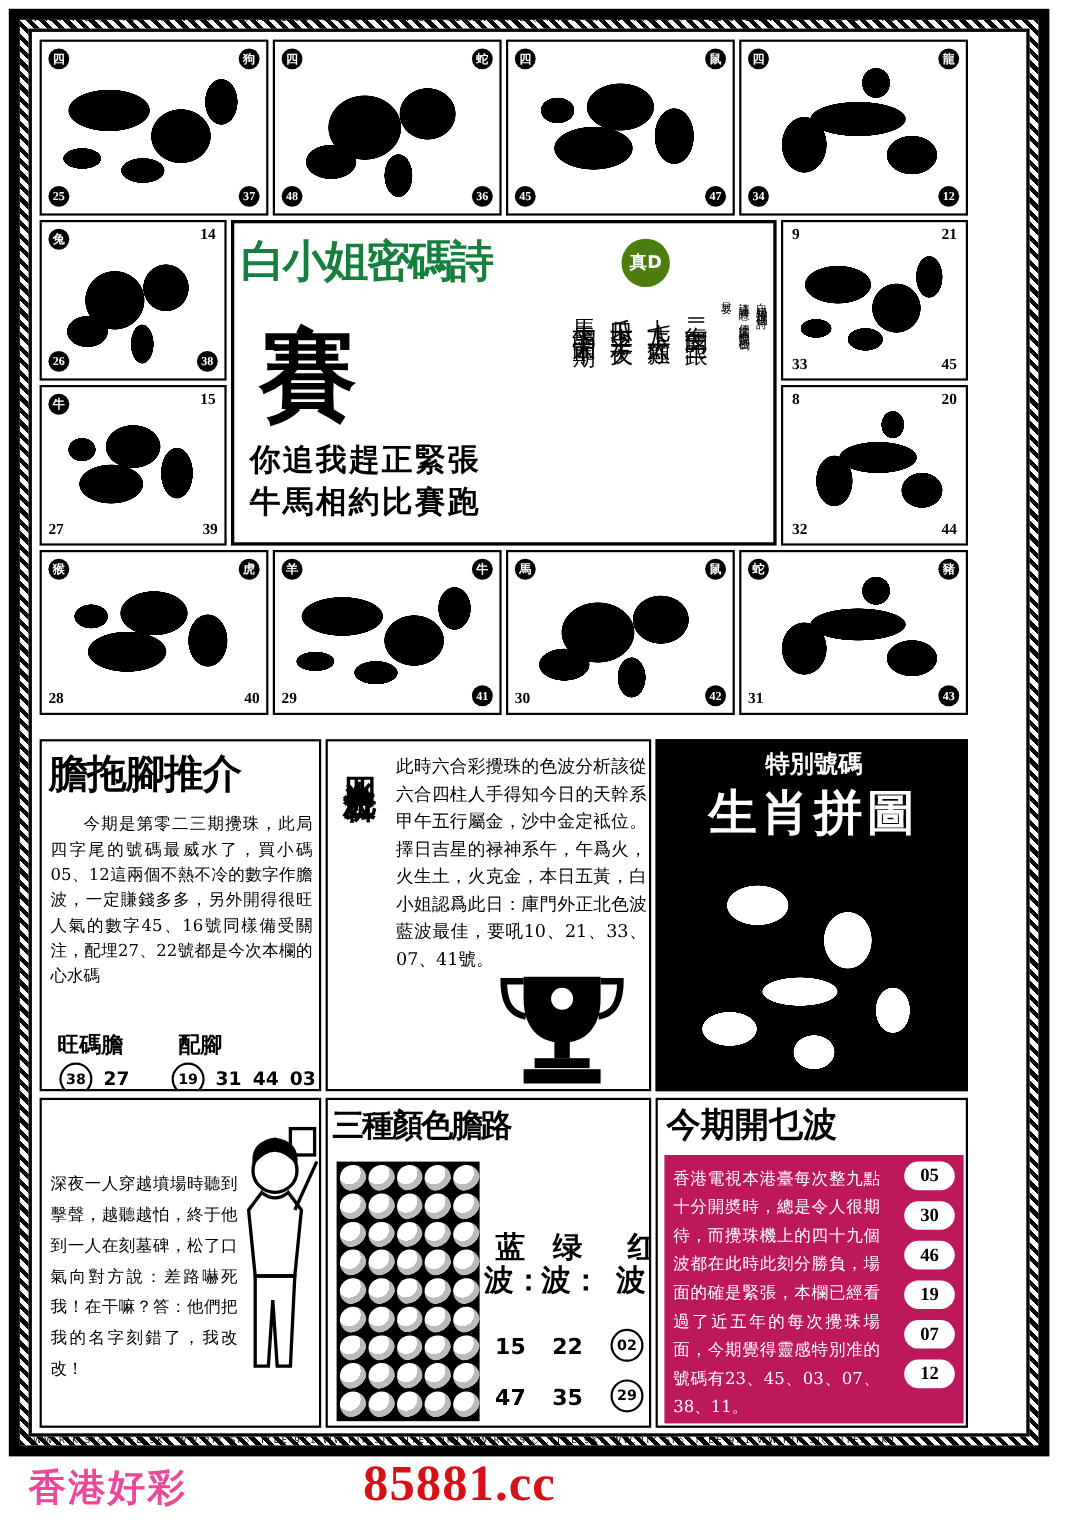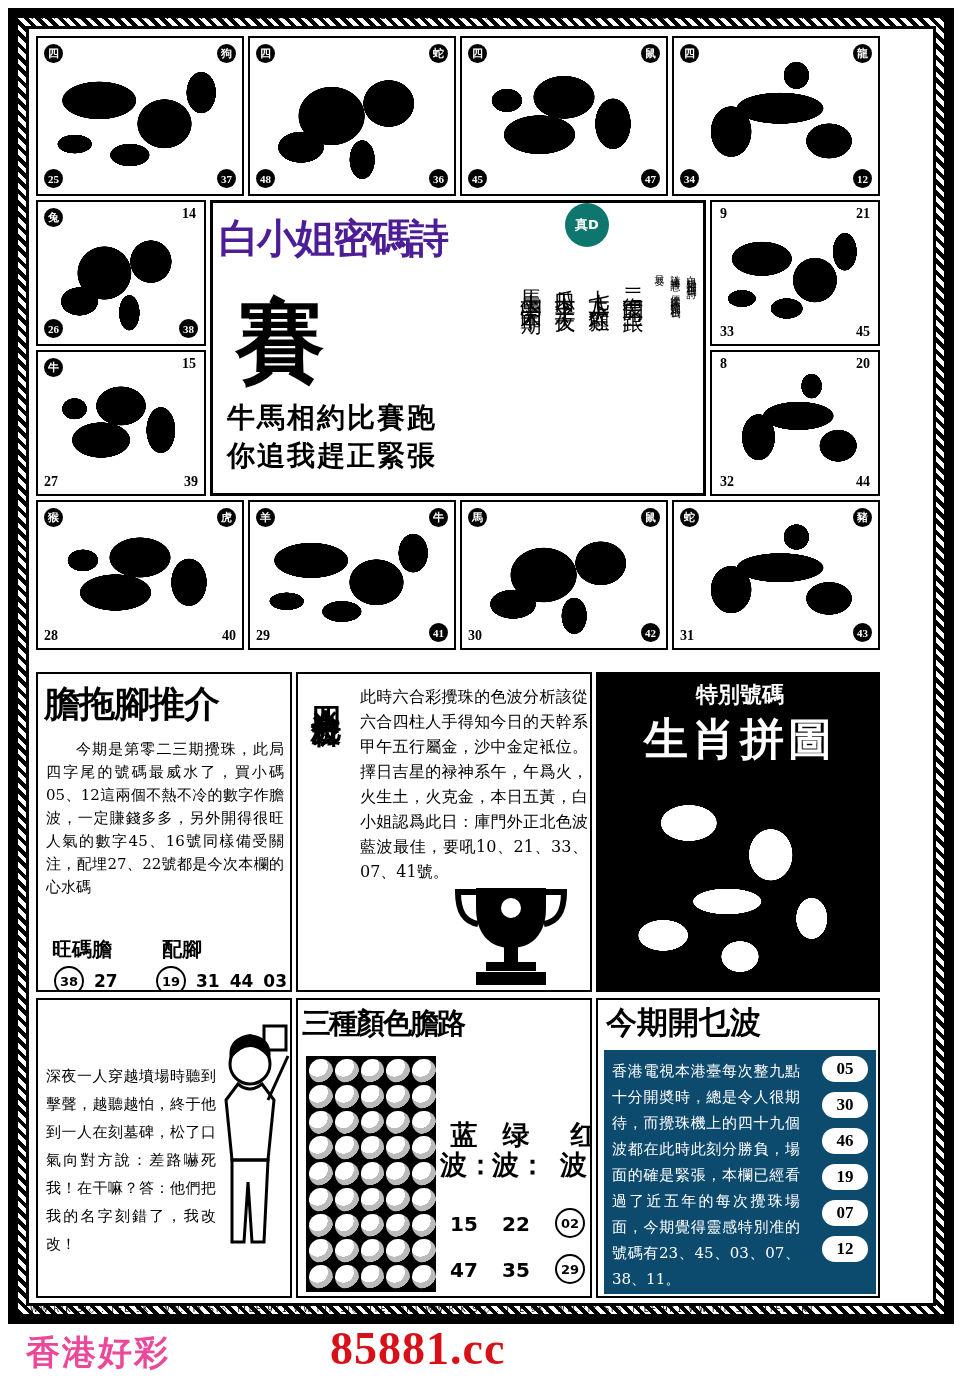--- a/index.html
+++ b/index.html
@@ -89,21 +89,21 @@
     radial-gradient(ellipse 18% 18% at 76% 66%,#000 62%,transparent 63%),
     radial-gradient(ellipse 10% 14% at 60% 24%,#000 62%,transparent 63%);}
 
   
   .poster{
     position:absolute;border:3px solid #000;box-sizing:border-box;background:#fff;
   }
   .poster-title{
     position:absolute;left:6px;top:6px;width:360px;height:58px;
     font-family:"DejaVu Sans",sans-serif;
-    font-weight:bold;font-size:40px;color:#4c1d95;letter-spacing:-2px;
+    font-weight:bold;font-size:40px;color:#15803d;letter-spacing:-2px;
     white-space:nowrap;overflow:hidden;line-height:58px;
   }
   .poster-big{
     position:absolute;left:22px;top:78px;
     font-size:90px;font-weight:bold;color:#000;
     font-family:"DejaVu Serif","Liberation Serif",serif;
   }
   .poster-sub{
     position:absolute;left:14px;top:196px;width:350px;
     font-size:28px;font-weight:bold;letter-spacing:2px;line-height:38px;
@@ -254,25 +254,25 @@
     <div class="cell" style="left:674px;top:314px;width:170px;height:146px;">
       <div class="art ink4"></div>
       <div class="num plain" style="left:8px;top:4px;">8</div>
       <div class="num plain" style="right:8px;top:4px;position:absolute;">20</div>
       <div class="num plain" style="left:8px;bottom:4px;position:absolute;">32</div>
       <div class="num plain" style="right:8px;bottom:4px;position:absolute;">44</div>
     </div>
 
     <div class="poster" style="left:174px;top:164px;width:496px;height:296px;">
       <div class="poster-title">白小姐密碼詩</div>
-      <div style="position:absolute;left:352px;top:0;width:44px;height:44px;border-radius:50%;background:#0f766e;color:#fff;display:flex;align-items:center;justify-content:center;font-size:13px;font-weight:bold;">真D</div>
+      <div style="position:absolute;left:352px;top:14px;width:44px;height:44px;border-radius:50%;background:#4d7c0f;color:#fff;display:flex;align-items:center;justify-content:center;font-size:16px;font-weight:bold;">真D</div>
       <div class="poster-big">賽</div>
       <div class="poster-sub">
+        <div>你追我趕正緊張</div>
         <div>牛馬相約比賽跑</div>
-        <div>你追我趕正緊張</div>
       </div>
       <div class="poem">
         <span>二二復開二三跟</span>
         <span>七上八下太顛狂</span>
         <span>瓜田李下半夜天</span>
         <span>馬上馬下開本期</span>
       </div>
       <div class="poem-small">
         <span>白小姐特別密碼詩</span>
         <span>請連詩意，便從圖中找到密碼。</span>
@@ -429,21 +429,21 @@
 
       <div style="position:absolute;left:142px;top:258px;width:48px;text-align:center;font-size:20px;font-weight:bold;">47</div>
       <div style="position:absolute;left:194px;top:258px;width:48px;text-align:center;font-size:20px;font-weight:bold;">35</div>
       <div style="position:absolute;left:248px;top:254px;width:48px;display:flex;justify-content:center;">
         <span class="ball">29</span>
       </div>
     </div>
 
     <div class="panel" style="left:560px;top:962px;width:284px;height:300px;">
       <div class="brush-title" style="position:absolute;left:8px;top:2px;font-size:31px;letter-spacing:0px;white-space:nowrap;">今期開乜波</div>
-      <div style="position:absolute;left:6px;top:50px;width:272px;height:244px;background:#0c4a6e;">
+      <div style="position:absolute;left:6px;top:50px;width:272px;height:244px;background:#be185d;">
         <div class="body-txt" style="position:absolute;left:8px;top:8px;width:188px;color:#fff;font-size:15px;line-height:26px;">香港電視本港臺每次整九點十分開奬時，總是令人很期待，而攪珠機上的四十九個波都在此時此刻分勝負，場面的確是緊張，本欄已經看過了近五年的每次攪珠場面，今期覺得靈感特別准的號碼有23、45、03、07、38、11。</div>
         <div style="position:absolute;right:8px;top:6px;display:flex;flex-direction:column;gap:10px;">
           <span class="pill">05</span>
           <span class="pill">30</span>
           <span class="pill">46</span>
           <span class="pill">19</span>
           <span class="pill">07</span>
           <span class="pill">12</span>
         </div>
       </div>

